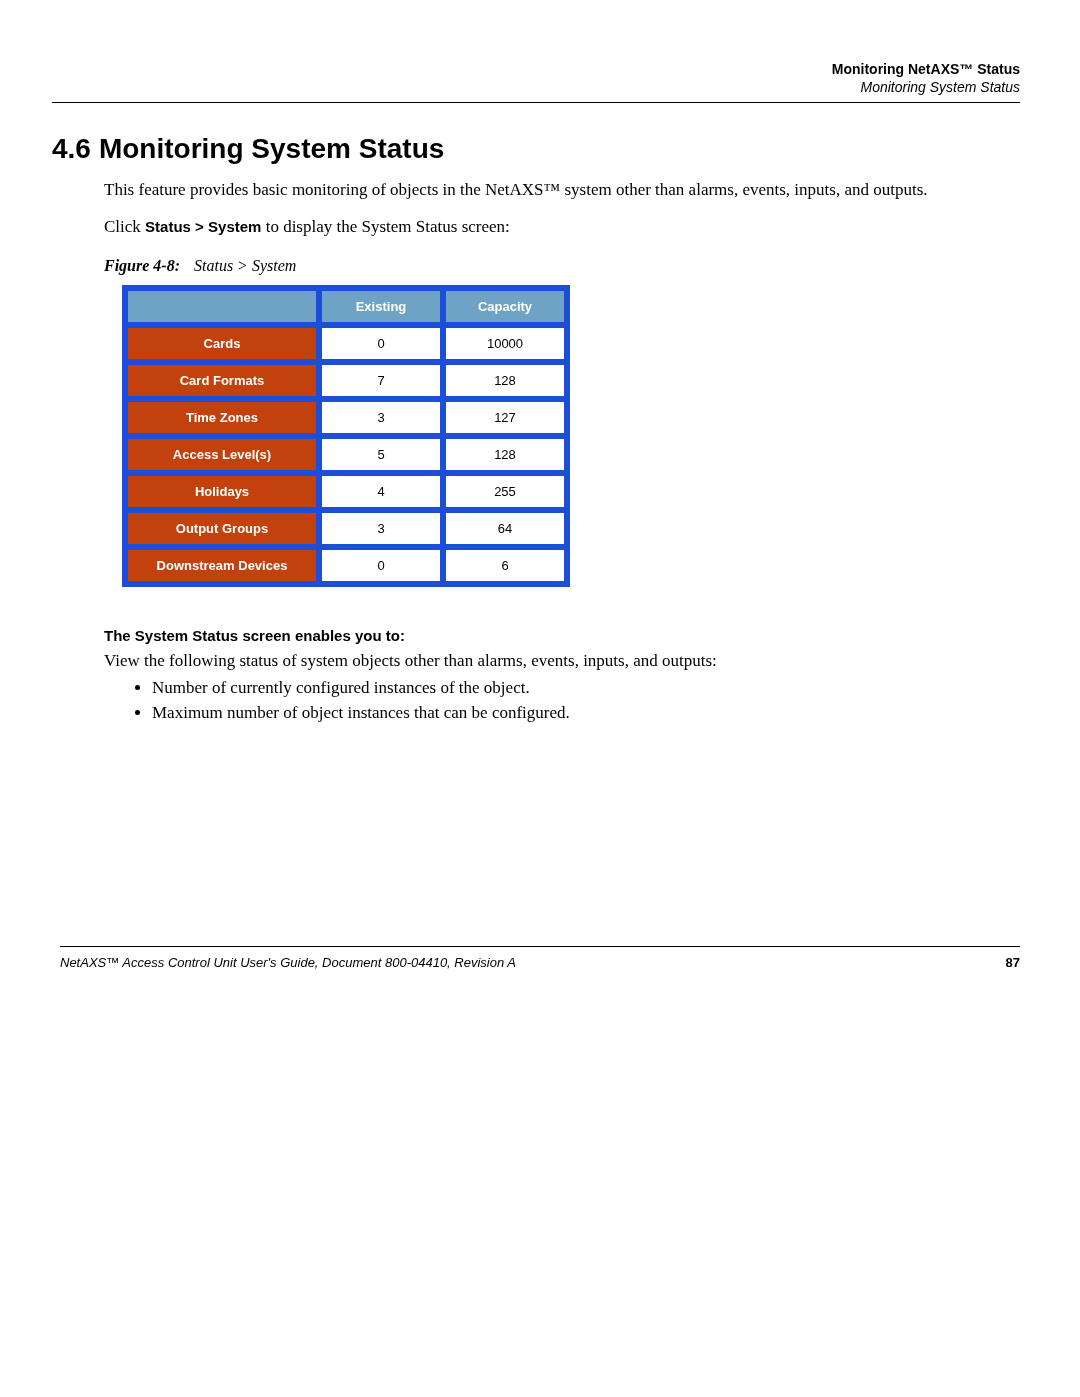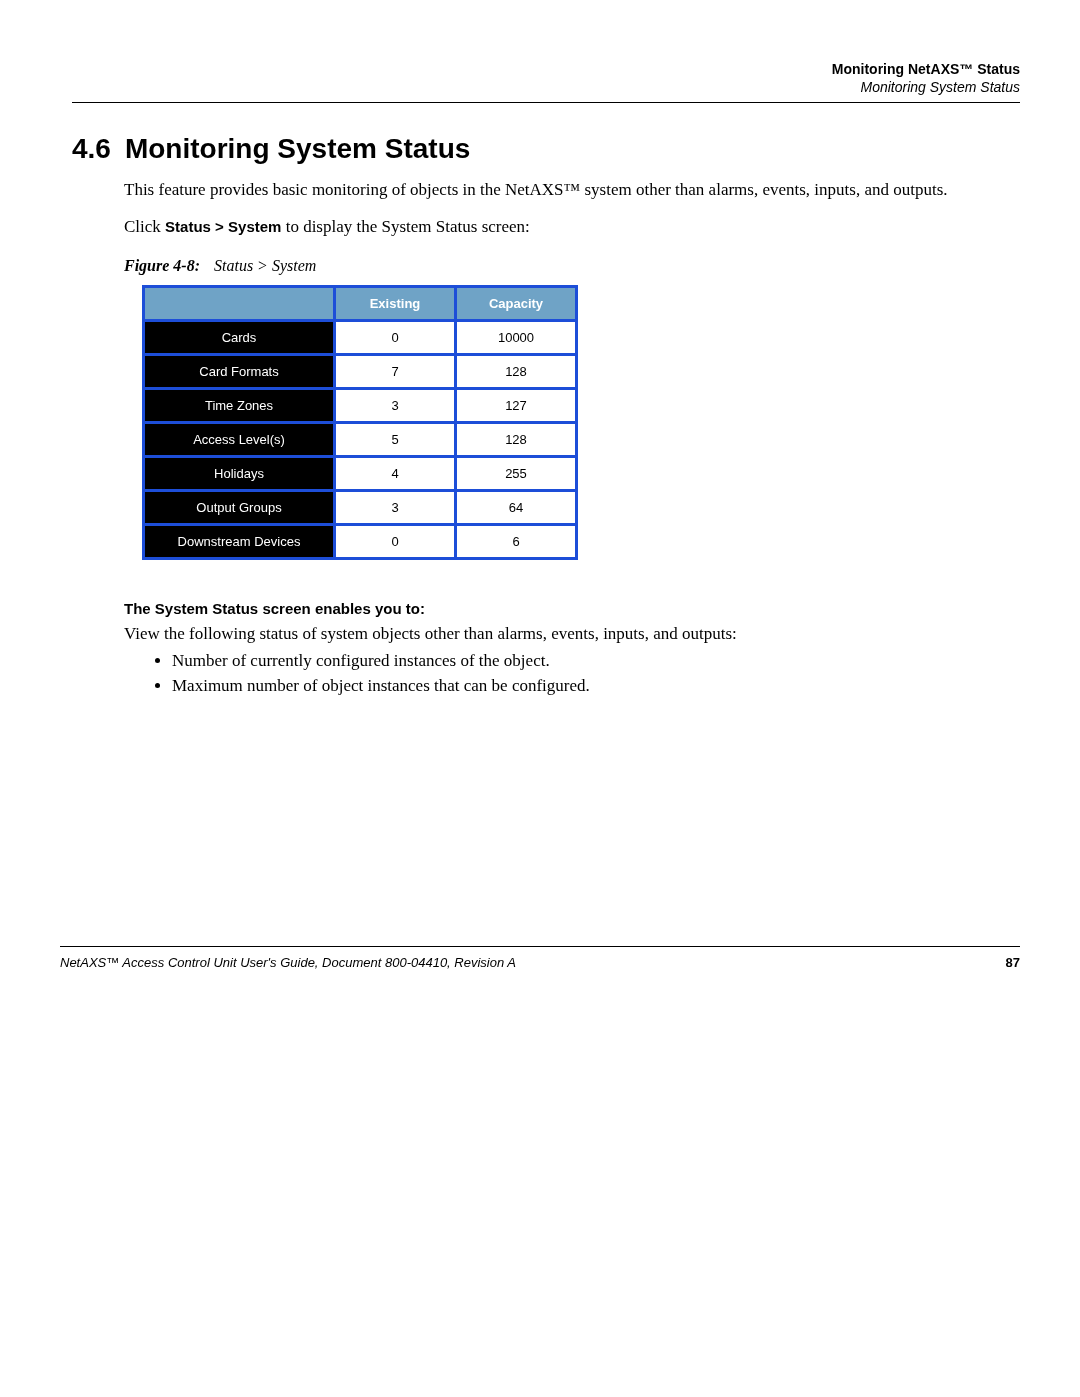--- a/index.html
+++ b/index.html
@@ -7,21 +7,21 @@
     padding: 0;
     font-family: "Times New Roman", Times, serif;
     font-size: 17px;
     color: #000;
     background: #fff;
   }
   .page {
     width: 1080px;
     height: 1020px;
     box-sizing: border-box;
-    padding: 60px 60px 40px 72px;
+    padding: 60px 60px 40px 52px;
     position: relative;
   }
   .header-right {
     text-align: right;
     font-family: Arial, "Helvetica Neue", Helvetica, sans-serif;
     font-size: 14px;
     line-height: 1.3;
     margin-bottom: 6px;
   }
   .header-right .line1 { font-weight: bold; }
@@ -30,21 +30,21 @@
     border: none;
     border-top: 1px solid #000;
     margin: 4px 0 30px 0;
   }
   h1.section-title {
     font-family: Arial, "Helvetica Neue", Helvetica, sans-serif;
     font-weight: bold;
     font-size: 28px;
     margin: 0 0 14px 0;
     display: flex;
-    gap: 14px;
+    gap: 8px;
   }
   .content-block {
     margin-left: 52px;
     margin-right: 10px;
   }
   .para {
     margin: 0 0 14px 0;
     line-height: 1.35;
   }
   .sans-bold {
@@ -70,35 +70,35 @@
     color: #1650d6;
     margin: 18px 0 28px 28px;
   }
   table.status-table {
     border-collapse: collapse;
     margin-left: 18px;
     margin-bottom: 40px;
   }
   table.status-table th,
   table.status-table td {
-    border: 3px solid #1d4ed8;
+    border: 6px solid #1d4ed8;
     padding: 8px 14px;
     font-family: Arial, "Helvetica Neue", Helvetica, sans-serif;
     font-size: 13px;
   }
   table.status-table th {
     background: #6fa3c6;
     color: #fff;
     font-weight: bold;
     text-align: center;
   }
   table.status-table td.rowhead {
-    background: #000000;
+    background: #c2410c;
     color: #fff;
-    font-weight: normal;
+    font-weight: bold;
     text-align: center;
   }
   table.status-table td.val {
     background: #fff;
     text-align: center;
     width: 90px;
   }
   table.status-table .corner {
     background: #6fa3c6;
     width: 160px;

